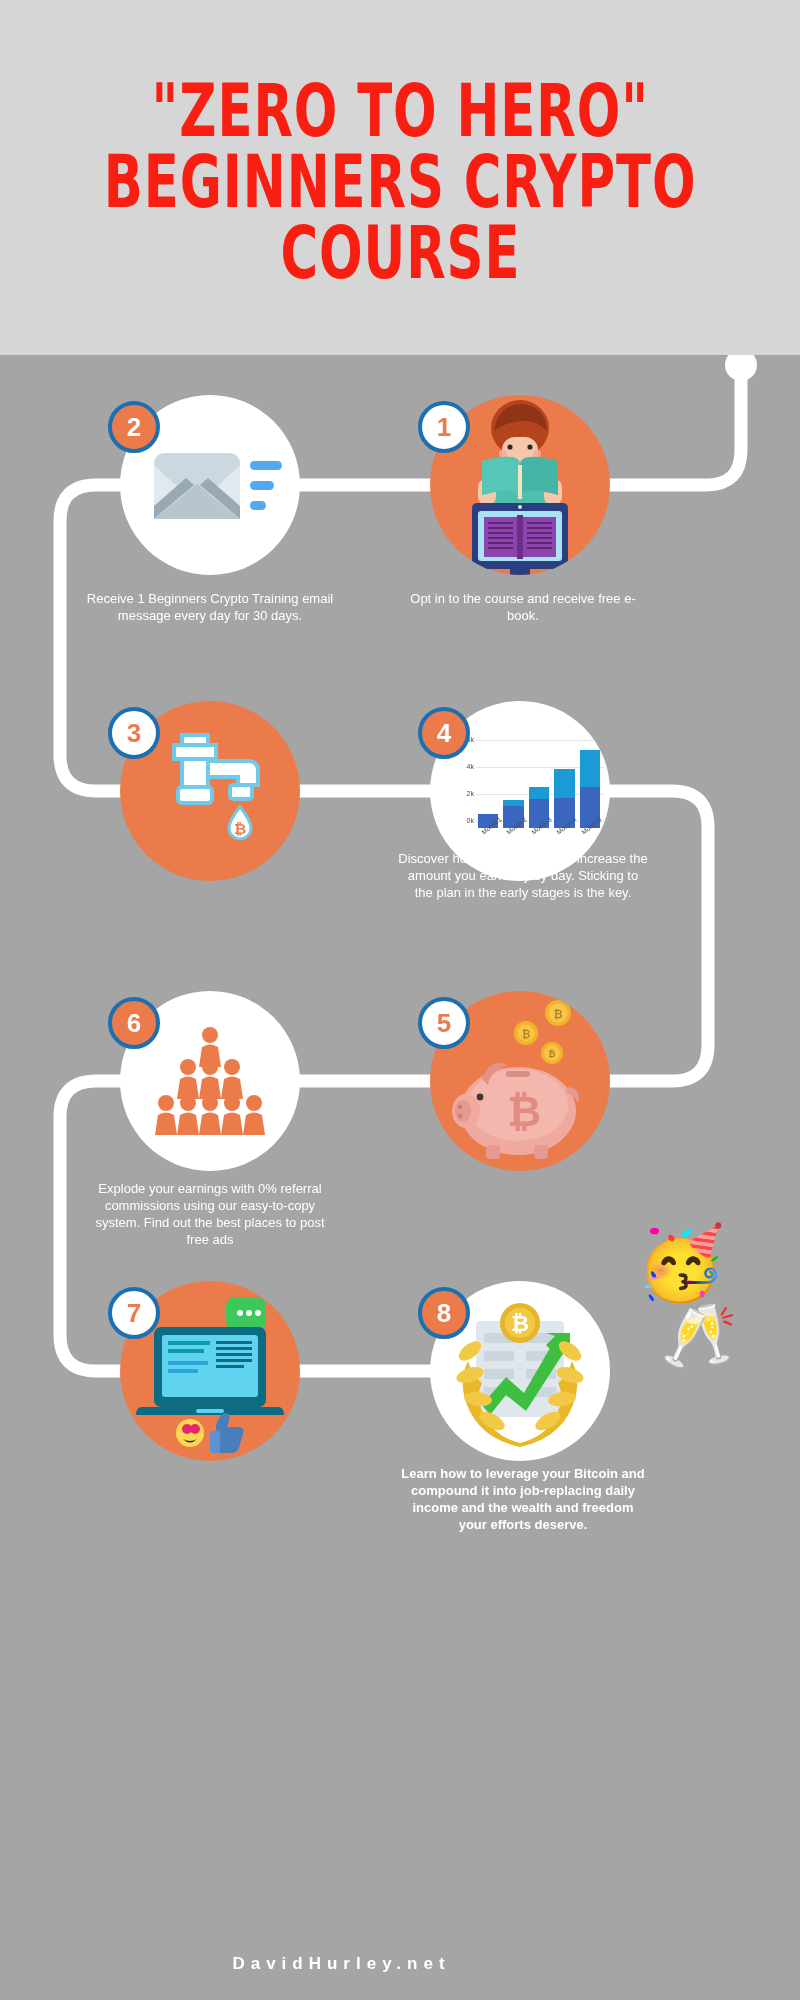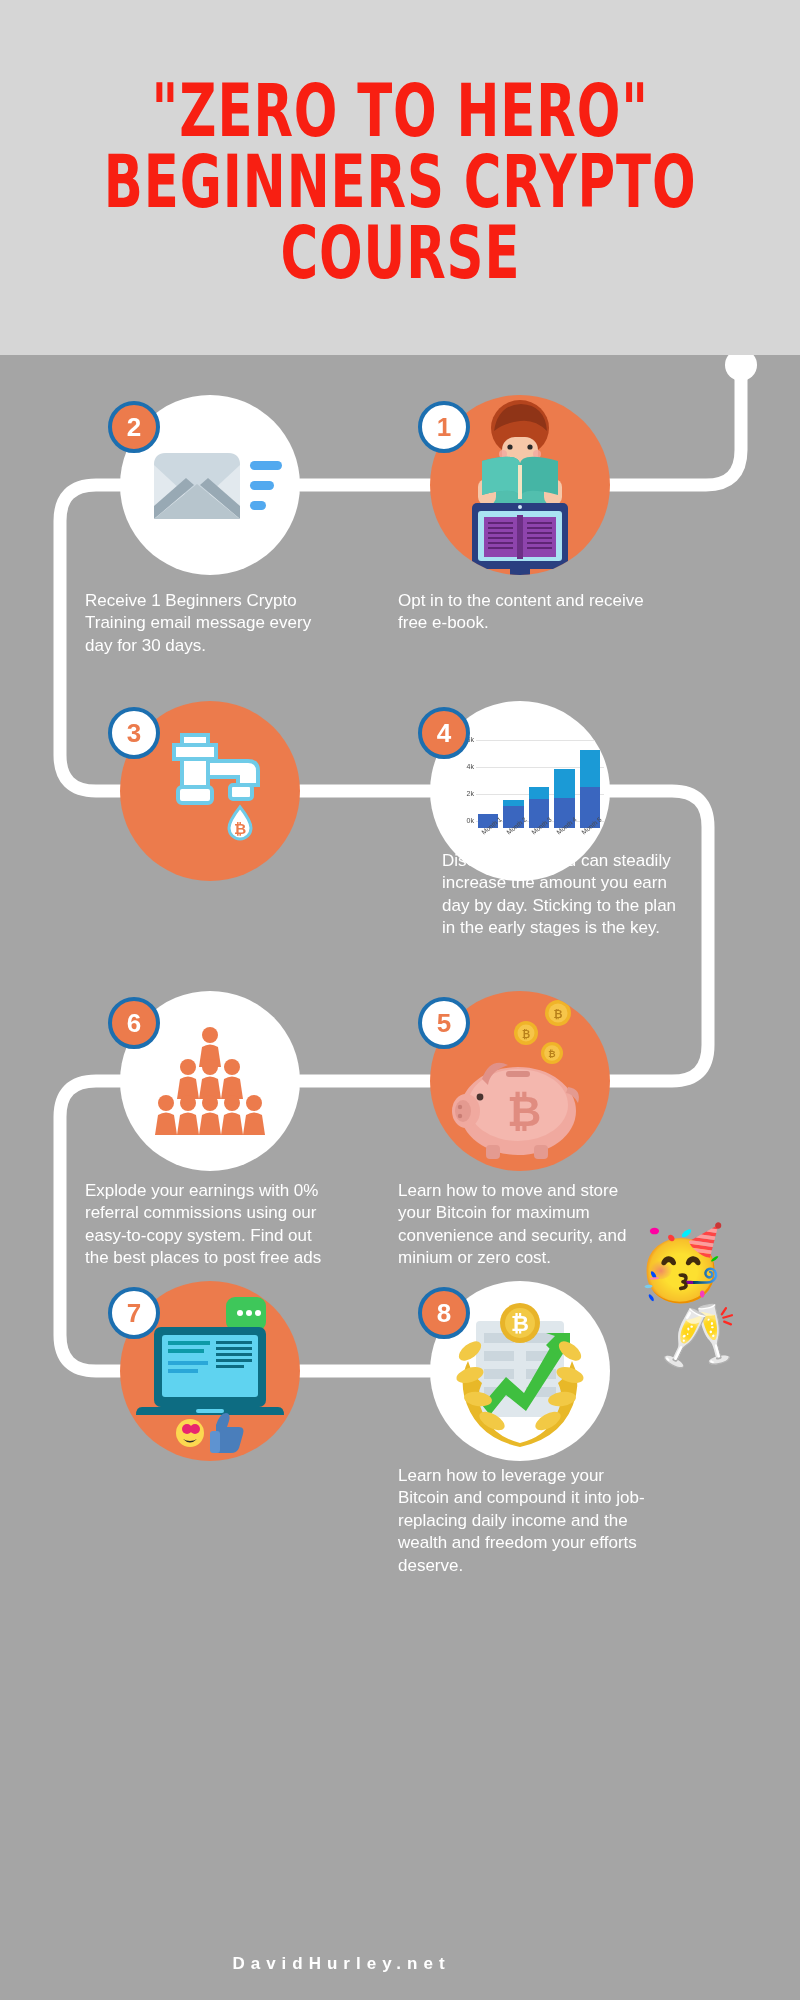--- a/index.html
+++ b/index.html
@@ -56,21 +56,21 @@
     font-size:26px;font-weight:bold;z-index:6;
     font-family:"Liberation Sans","DejaVu Sans",sans-serif;
   }
   .badge.orange{background:#ec7b4c;color:#ffffff;}
   .badge.white{background:#ffffff;color:#ec7b4c;}
   .badge.tl{left:-12px;top:6px;}
 
   
   .caption{
     position:absolute;width:250px;
-    color:#ffffff;font-size:17px;line-height:1.32;
+    color:#ffffff;font-size:13px;line-height:1.32;text-align:center;
   }
 
   
   .footer{
     position:absolute;left:0;bottom:26px;width:683px;text-align:center;
     color:#ffffff;font-size:17px;font-weight:bold;letter-spacing:6px;
   }
 
   
   .minichart{position:relative;width:150px;height:120px;margin-left:18px;margin-top:6px;}
@@ -160,21 +160,21 @@
             <rect x="97" y="137" width="25" height="2"></rect>
               <rect x="97" y="142" width="25" height="2"></rect>
             <rect x="97" y="147" width="25" height="2"></rect>
               <rect x="97" y="152" width="25" height="2"></rect>
           </g>
           <rect x="80" y="174" width="20" height="8" fill="#2a3f80"></rect>
         </svg>
       </div>
       <div class="badge white tl">1</div>
     </div>
-    <div class="caption" style="left:398px;top:235px;">Opt in to the content and receive free e-book.</div>
+    <div class="caption" style="left:398px;top:235px;">Opt in to the course and receive free e-book.</div>
 
     <div class="node" style="left:120px;top:40px;">
       <div class="disc white">
         <svg width="180" height="180" viewBox="0 0 180 180">
           <rect x="34" y="58" width="86" height="66" rx="12" fill="#e2e9ee"></rect>
           <path d="M34,70 q0,-12 12,-12 h62 q12,0 12,12 l-43,40z" fill="#ccd8e0"></path>
           <path d="M34,118 l36,-32 -36,-26z" fill="#98a9b4" opacity="0.0"></path>
           <path d="M34,124 l40,-34 -8,-7 -32,28z" fill="#98a9b4"></path>
           <path d="M120,124 l-40,-34 8,-7 32,28z" fill="#98a9b4"></path>
           <path d="M34,124 q0,0 0,0 l43,-35 43,35z" fill="#b7c5cd"></path>
@@ -240,21 +240,21 @@
             <div class="mc-xlab" style="left:2px;top:2px;">Month 1</div>
             <div class="mc-xlab" style="left:27px;top:2px;">Month 2</div>
             <div class="mc-xlab" style="left:52px;top:2px;">Month 3</div>
             <div class="mc-xlab" style="left:77px;top:2px;">Month 4</div>
             <div class="mc-xlab" style="left:102px;top:2px;">Month 5</div>
           </div>
         </div>
       </div>
       <div class="badge orange tl">4</div>
     </div>
-    <div class="caption" style="left:398px;top:495px;margin-left:44px;">Discover how you can steadily increase the amount you earn day by day. Sticking to the plan in the early stages is the key.</div>
+    <div class="caption" style="left:398px;top:495px;">Discover how you can steadily increase the amount you earn day by day. Sticking to the plan in the early stages is the key.</div>
 
     <div class="node" style="left:430px;top:636px;">
       <div class="disc orange">
         <svg width="180" height="180" viewBox="0 0 180 180">
 
           <g>
             <circle cx="128" cy="22" r="13" fill="#f0b429"></circle>
               <circle cx="128" cy="22" r="9.5" fill="#f6c54a"></circle>
             <text x="128" y="27" font-family="Liberation Sans, sans-serif" font-size="11" font-weight="bold" fill="#b8801a" text-anchor="middle">₿</text>
             <circle cx="96" cy="42" r="12" fill="#f0b429"></circle>
@@ -275,21 +275,20 @@
           <circle cx="50" cy="106" r="3.4" fill="#4a3430"></circle>
           <rect x="76" y="80" width="24" height="6" rx="3" fill="#d98d84"></rect>
           <rect x="56" y="154" width="14" height="14" rx="4" fill="#e49a90"></rect>
           <rect x="104" y="154" width="14" height="14" rx="4" fill="#e49a90"></rect>
           <path d="M138,96 q14,2 10,16 q-6,-10 -12,-10z" fill="#e49a90"></path>
           <text x="94" y="135" font-family="Liberation Sans, sans-serif" font-size="42" font-weight="bold" fill="#e08c80" text-anchor="middle">₿</text>
         </svg>
       </div>
       <div class="badge white tl">5</div>
     </div>
-    <div class="caption" style="left:398px;top:825px;">Learn how to move and store your Bitcoin for maximum convenience and security, and minium or zero cost.</div>
 
     <div class="node" style="left:120px;top:636px;">
       <div class="disc white">
         <svg width="180" height="180" viewBox="0 0 180 180">
           <g fill="#ec7b4c">
 
             <circle cx="90" cy="44" r="8"></circle>
               <path d="M82,56 q8,-5 16,0 l3,20 h-22z"></path>
 
             <circle cx="68" cy="76" r="8"></circle>
@@ -393,21 +392,21 @@
             <ellipse cx="62" cy="140" rx="14" ry="7" transform="rotate(30 62 140)"></ellipse>
             <ellipse cx="140" cy="70" rx="13" ry="7" transform="rotate(38 140 70)"></ellipse>
             <ellipse cx="140" cy="94" rx="14" ry="7" transform="rotate(18 140 94)"></ellipse>
             <ellipse cx="132" cy="118" rx="14" ry="7" transform="rotate(-8 132 118)"></ellipse>
             <ellipse cx="118" cy="140" rx="14" ry="7" transform="rotate(-30 118 140)"></ellipse>
           </g>
         </svg>
       </div>
       <div class="badge orange tl">8</div>
     </div>
-    <div class="caption" style="left:398px;top:1110px;">Learn how to leverage your Bitcoin and compound it into job-replacing daily income and the wealth and freedom your efforts deserve.</div>
+    <div class="caption" style="left:398px;top:1110px;font-weight:bold;">Learn how to leverage your Bitcoin and compound it into job-replacing daily income and the wealth and freedom your efforts deserve.</div>
 
     <div class="emoji" style="left:636px;top:872px;font-size:72px;line-height:1;">🥳</div>
     <div class="emoji" style="left:660px;top:950px;font-size:62px;line-height:1;">🥂</div>
 
   </div>
 
   <div class="footer">DavidHurley.net</div>
 
 </div>
 

